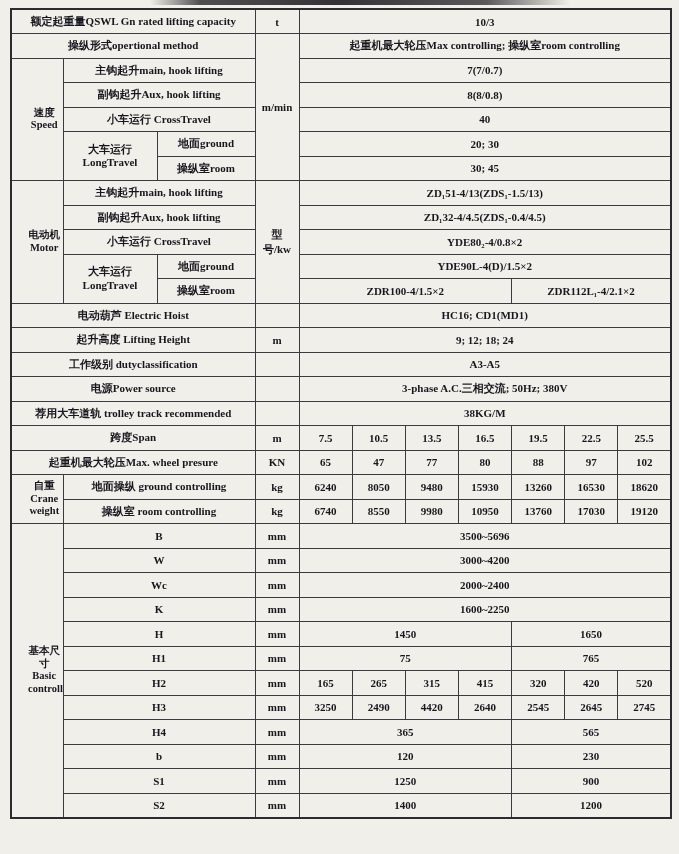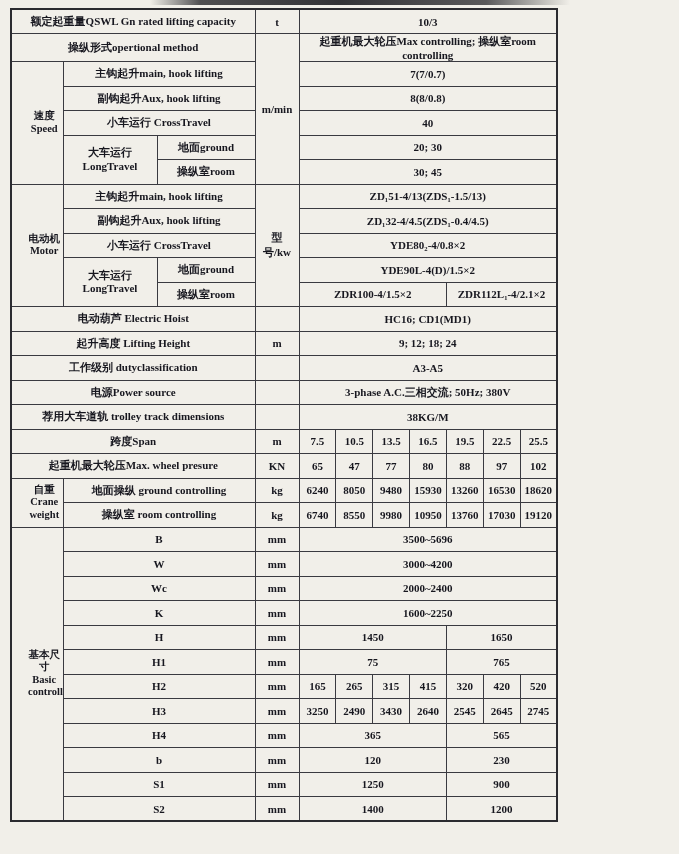--- a/index.html
+++ b/index.html
@@ -8,21 +8,21 @@
     width:679px; height:854px;
     background:#f1efe9;
     font-family:"Liberation Serif","DejaVu Serif",serif;
     font-weight:bold;
     color:#17171f;
     position:relative;
     overflow:hidden;
   }
   table.spec {
     position:absolute; left:10px; top:8px;
-    width:548px;
+    width:662px;
     border-collapse:collapse;
     table-layout:fixed;
     border:2px solid #2b2b30;
   }
   td {
     border:1px solid #3a3a40;
     height:24.5px;
     text-align:center;
     vertical-align:middle;
     font-size:11px;
@@ -133,21 +133,21 @@
     <td colspan="3">工作级别 dutyclassification</td>
     <td class="unit"></td>
     <td colspan="7">A3-A5</td>
   </tr>
   <tr>
     <td colspan="3">电源Power source</td>
     <td class="unit"></td>
     <td colspan="7">3-phase A.C.三相交流; 50Hz; 380V</td>
   </tr>
   <tr>
-    <td colspan="3">荐用大车道轨 trolley track dimensions</td>
+    <td colspan="3">荐用大车道轨 trolley track recommended</td>
     <td class="unit"></td>
     <td colspan="7">38KG/M</td>
   </tr>
 
   <tr>
     <td colspan="3">跨度Span</td>
     <td class="unit">m</td>
     <td>7.5</td>
     <td>10.5</td>
     <td>13.5</td>
@@ -238,21 +238,21 @@
     <td>415</td>
     <td>320</td>
     <td>420</td>
     <td>520</td>
   </tr>
   <tr>
     <td colspan="2">H3</td>
     <td class="unit">mm</td>
     <td>3250</td>
     <td>2490</td>
-    <td>3430</td>
+    <td>4420</td>
     <td>2640</td>
     <td>2545</td>
     <td>2645</td>
     <td>2745</td>
   </tr>
   <tr>
     <td colspan="2">H4</td>
     <td class="unit">mm</td>
     <td colspan="4">365</td>
     <td colspan="3">565</td>

